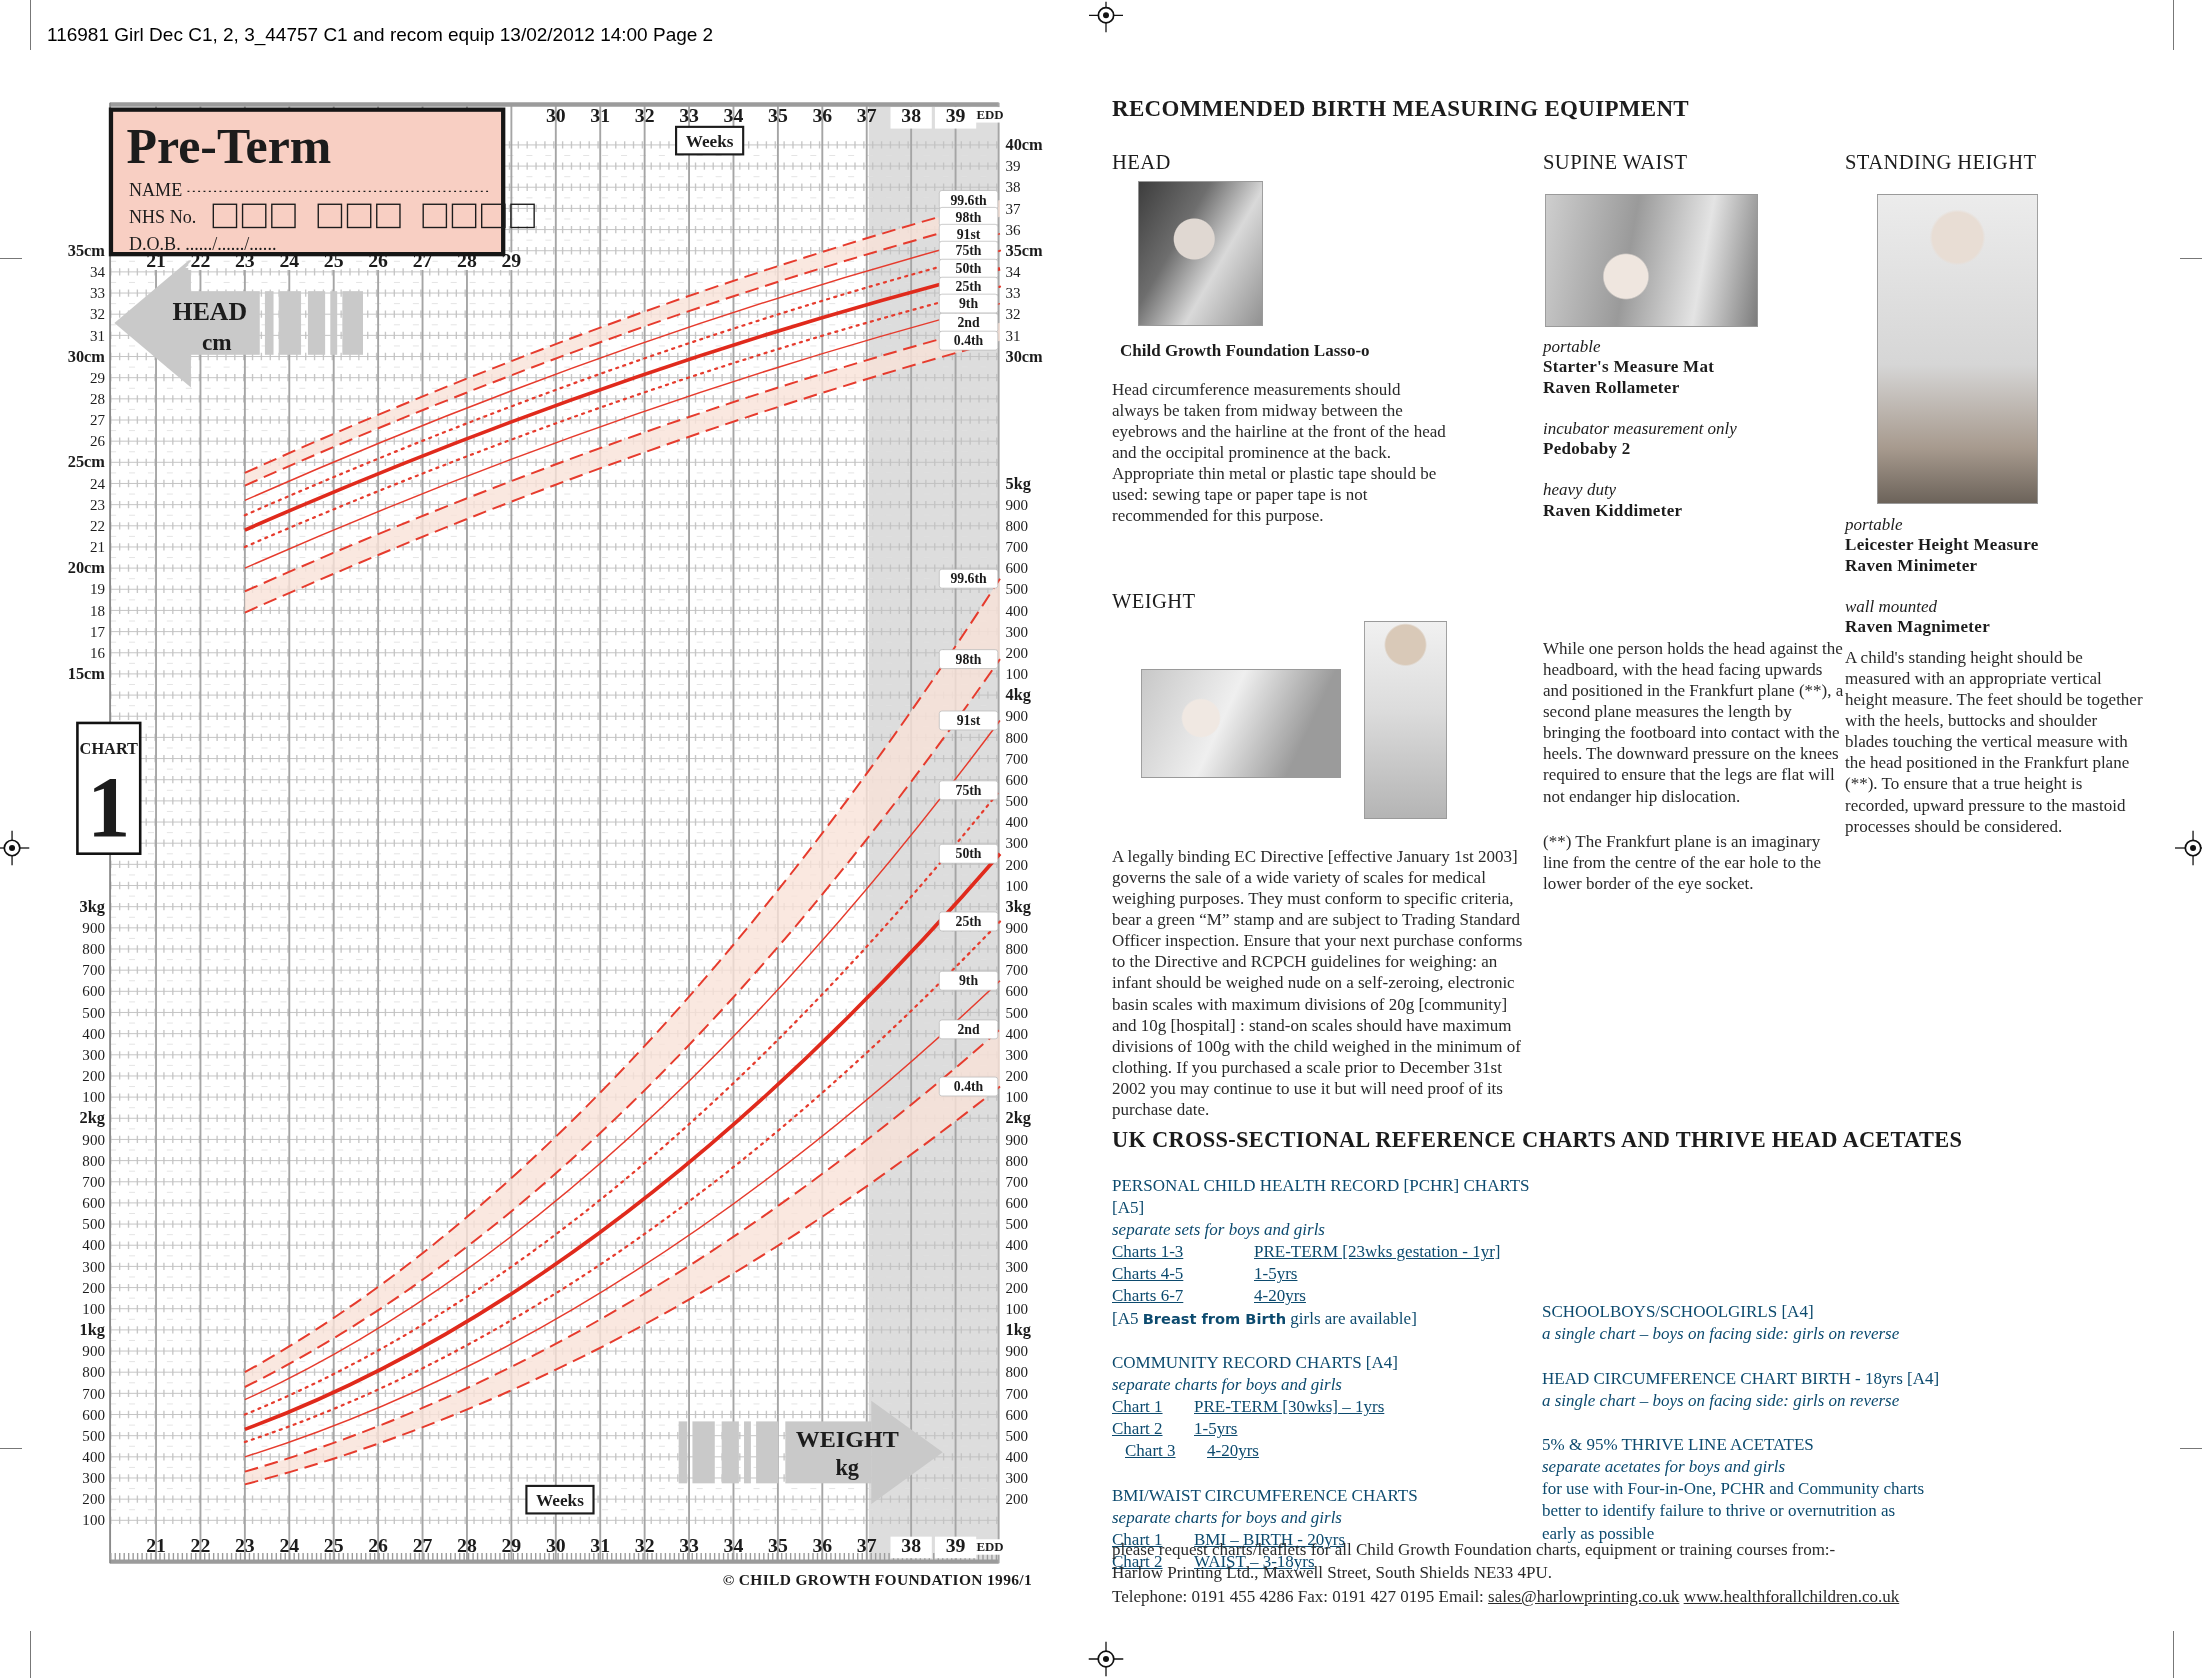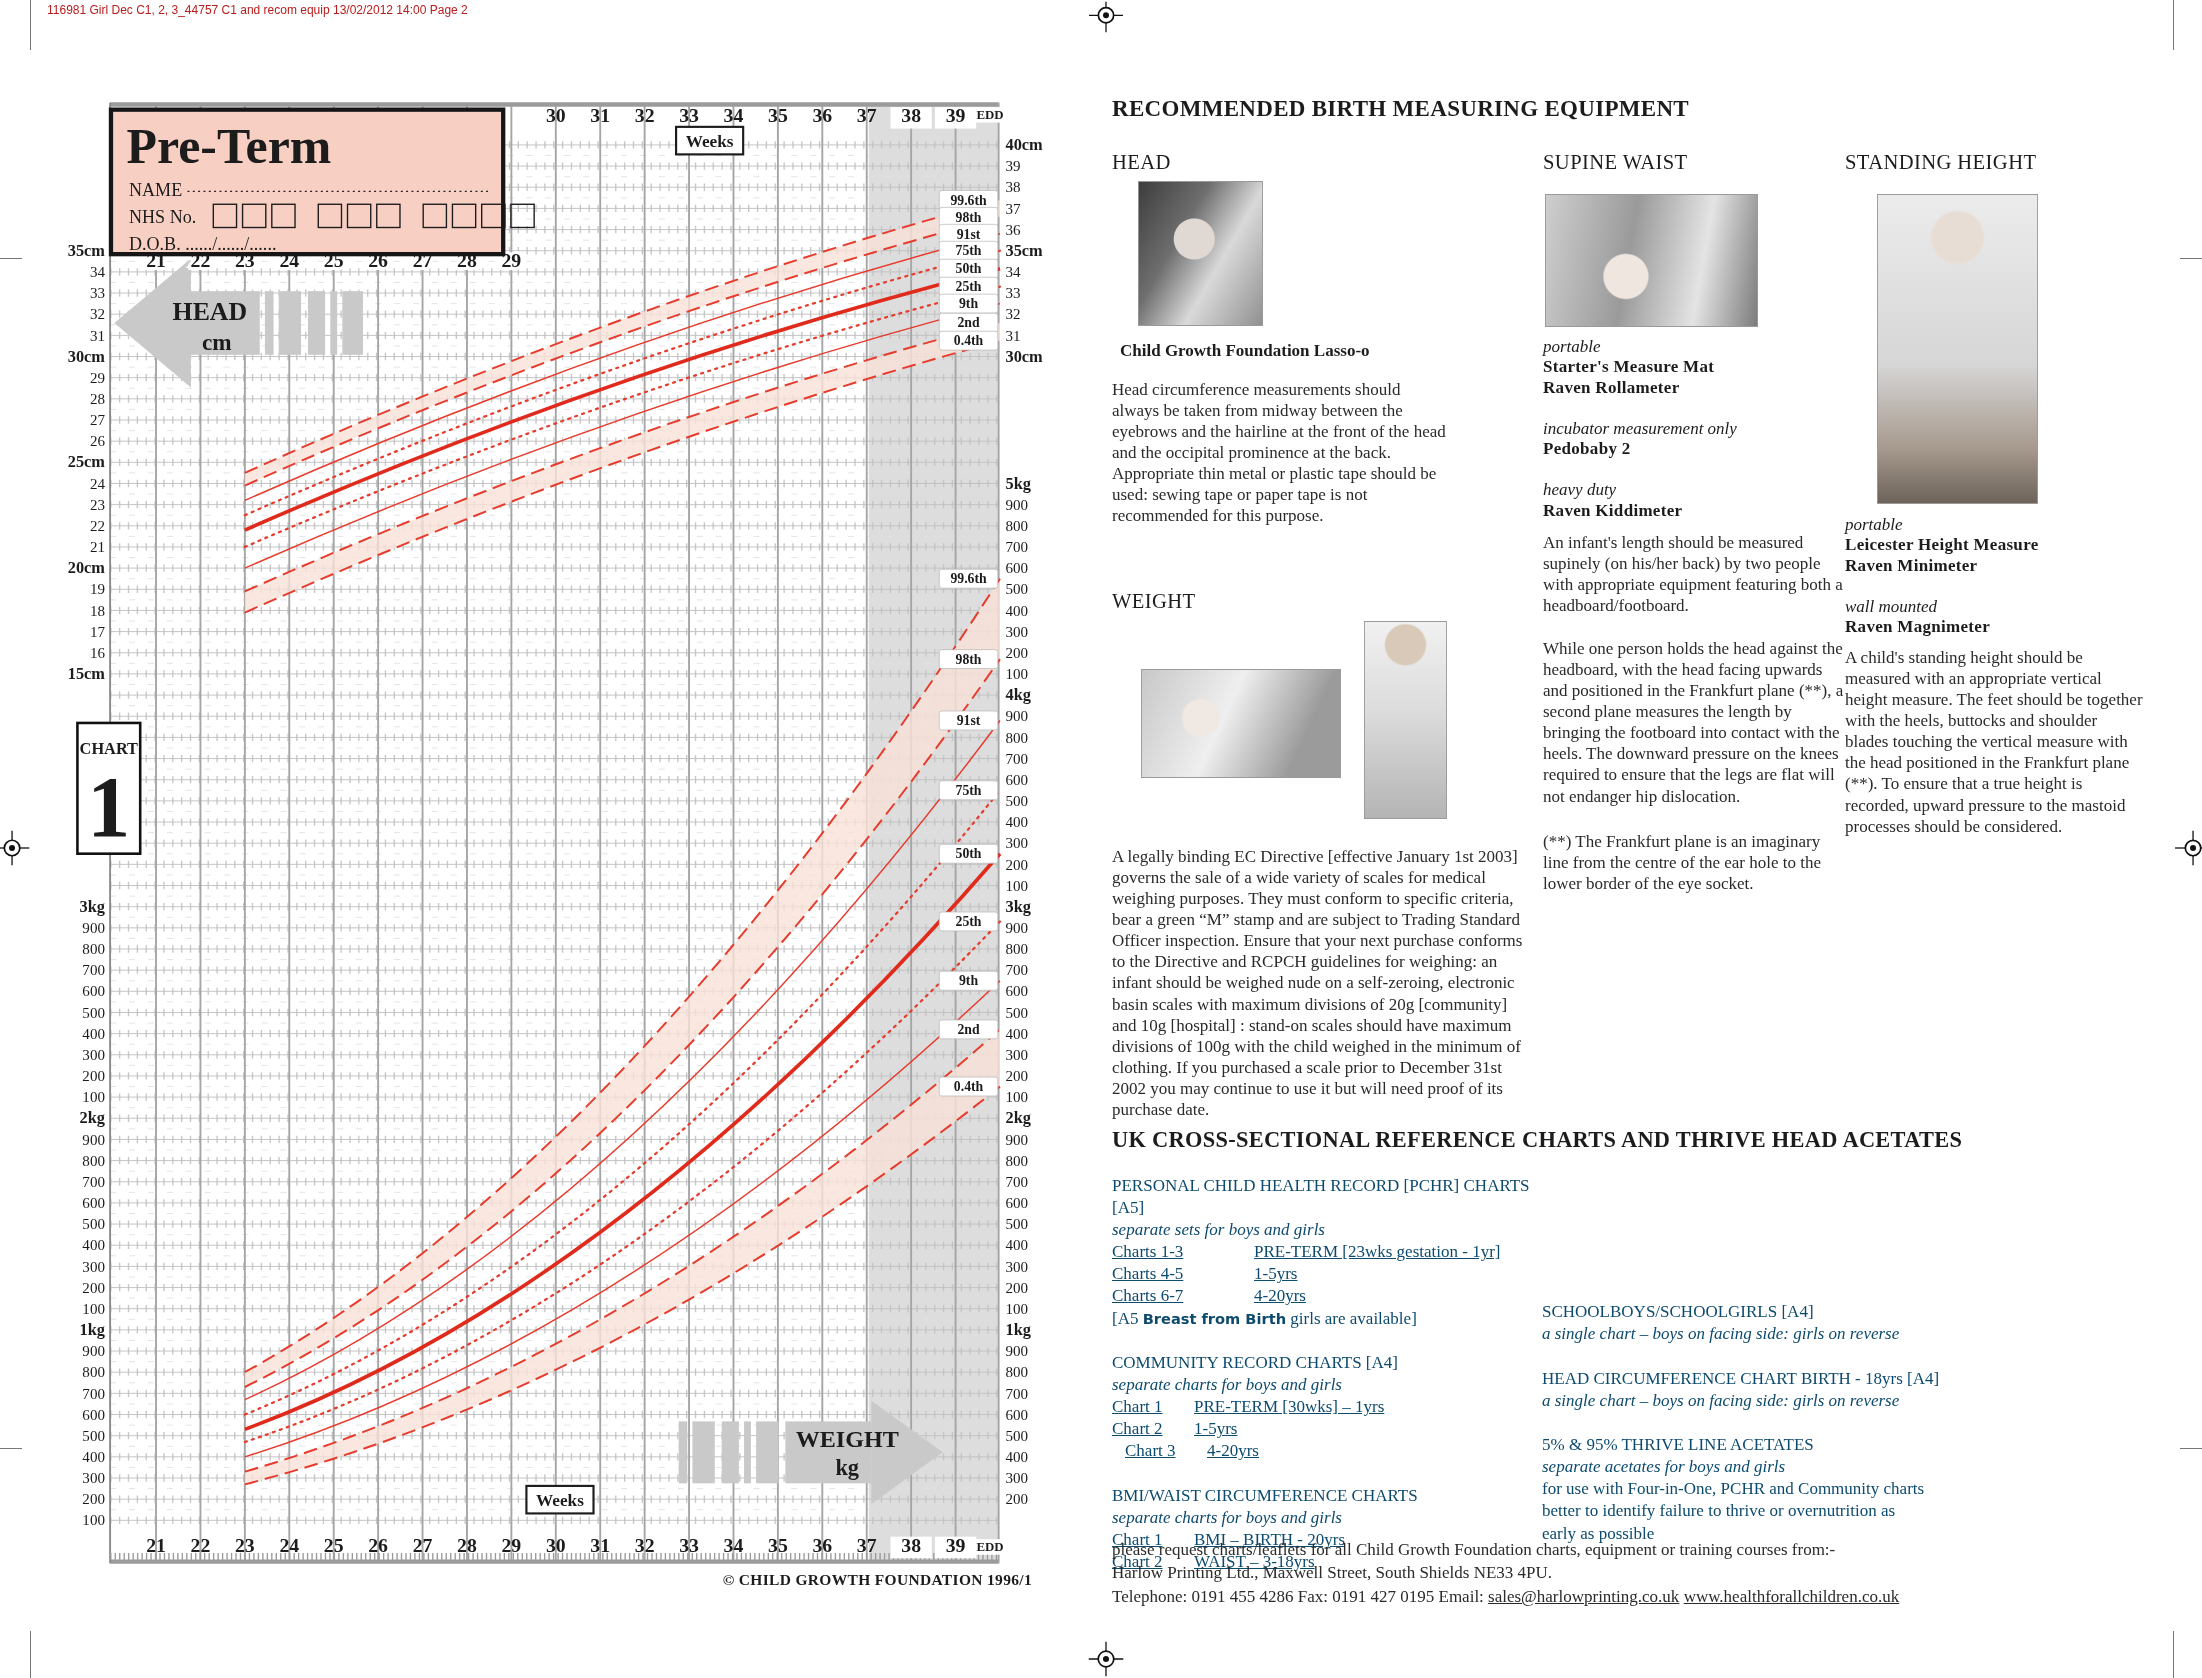--- a/index.html
+++ b/index.html
@@ -2,21 +2,21 @@
 <html style="font-size:13.8px"><head>
 <meta charset="utf-8">
 <style>
   html,body{margin:0;padding:0;background:#ffffff;}
   #page{position:relative;width:2203px;height:1679px;background:#ffffff;overflow:hidden;
         font-family:"Liberation Serif",serif;color:#1c1c1c;}
   .abs{position:absolute;}
   .sans{font-family:"Liberation Sans",sans-serif;}
   #chart-svg{position:absolute;left:0;top:0;}
   #chart-svg text{font-family:"Liberation Serif",serif;fill:#1c1c1c;}
-  .print-note{position:absolute;left:47px;top:3px;font-size:12px;color:#b91c1c;}
+  .print-note{position:absolute;left:47px;top:24px;font-size:19px;color:#000000;}
   .vmark{position:absolute;width:0.9px;background:#777;}
   .hmark{position:absolute;height:0.9px;background:#777;}
   .eq-heading{position:absolute;left:1112px;top:96px;width:843px;font-size:23px;font-weight:bold;letter-spacing:0.3px;}
   .sec-title{position:absolute;font-size:20.6px;letter-spacing:0.4px;}
   .ph{position:absolute;box-shadow:inset 0 0 0 0.9px #9a9a9a;}
   #photo-head{background:radial-gradient(circle at 45% 40%,#e0d8d2 0 18%,transparent 19%),linear-gradient(120deg,#3c3c3c,#6e6e6e 35%,#d9d9d9 62%,#8f8f8f);}
   #photo-supine{background:radial-gradient(circle at 38% 62%,#efe6df 0 14%,transparent 15%),linear-gradient(100deg,#cfcfcf,#9a9a9a 40%,#e4e4e4 72%,#7a7a7a);}
   #photo-standing{background:radial-gradient(circle at 50% 14%,#e8ddd4 0 9%,transparent 10%),linear-gradient(#ececec,#d6d6d6 55%,#a79a8e 82%,#6b6259);}
   #photo-weigh-baby{background:radial-gradient(circle at 30% 45%,#f0e8e2 0 12%,transparent 13%),linear-gradient(115deg,#c7c7c7,#efefef 42%,#9b9b9b 78%);}
   #photo-weigh-boy{background:radial-gradient(circle at 50% 12%,#d9c9b8 0 11%,transparent 12%),linear-gradient(#f1f1f1,#dcdcdc 45%,#b4b4b4);}
@@ -557,21 +557,20 @@
       </div>
       <div class="grp">
         <div class="qual">incubator measurement only</div>
         <div class="pname">Pedobaby 2</div>
       </div>
       <div class="grp">
         <div class="qual">heavy duty</div>
         <div class="pname">Raven Kiddimeter</div>
       </div>
     </div>
-  <div class="body-text" style="left:1543px;top:532px;width:303px;">An infant's length should be measured supinely (on his/her back) by two people with appropriate equipment featuring both a headboard/footboard.</div>
   <div class="body-text" style="left:1543px;top:638px;width:306px;">While one person holds the head against the headboard, with the head facing upwards and positioned in the Frankfurt plane (**), a second plane measures the length by bringing the footboard into contact with the heels. The downward pressure on the knees required to ensure that the legs are flat will not endanger hip dislocation.</div>
   <div class="body-text" style="left:1543px;top:831px;width:303px;">(**) The Frankfurt plane is an imaginary line from the centre of the ear hole to the lower border of the eye socket.</div>
 
   <div class="sec-title" style="left:1845px;top:151px;">STANDING HEIGHT</div>
   <div class="ph" id="photo-standing" style="left:1877px;top:194px;width:161px;height:310px;"></div>
   <div class="items abs" id="standing-items" style="left:1845px;top:515px;width:293px;">
       <div class="grp">
         <div class="qual">portable</div>
         <div class="pname">Leicester Height Measure</div>
         <div class="pname">Raven Minimeter</div>

